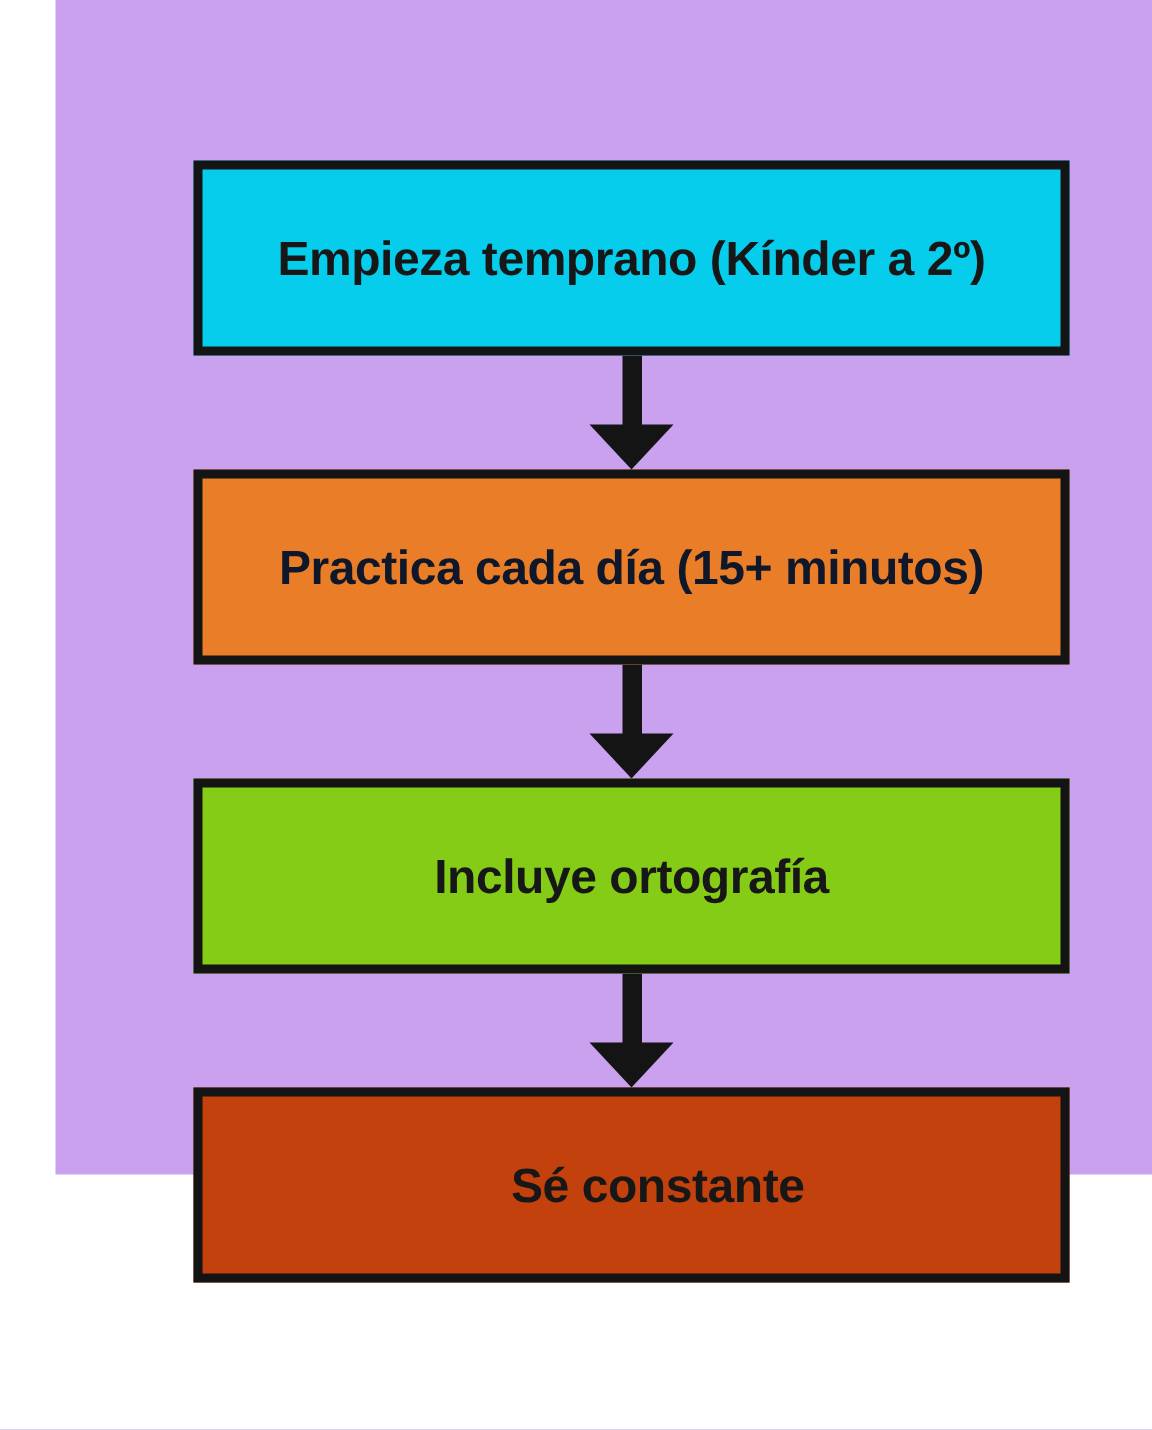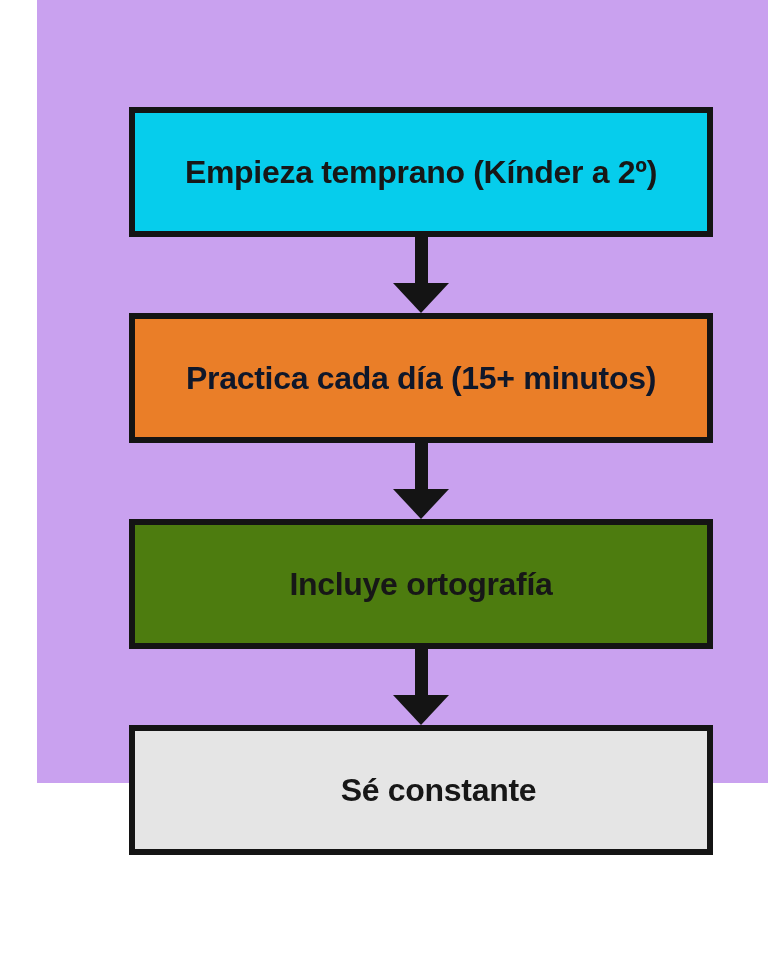--- a/index.html
+++ b/index.html
@@ -85,27 +85,27 @@
 
     <div class="step" style="background-color: rgb(234, 126, 40); border-color: rgb(20, 20, 20);">
       <span class="step-label" style="color: #0f172a;">Practica cada día (15+ minutos)</span>
     </div>
 
     <div class="arrow">
       <div class="arrow-stem" style="background-color: rgb(20, 20, 20);"></div>
       <div class="arrow-head" style="border-top-color: rgb(20, 20, 20);"></div>
     </div>
 
-    <div class="step" style="background-color: #4d7c0f; border-color: rgb(20, 20, 20);">
+    <div class="step" style="background-color: #84cc16; border-color: rgb(20, 20, 20);">
       <span class="step-label" style="color: rgb(23, 23, 23);">Incluye ortografía</span>
     </div>
 
     <div class="arrow">
       <div class="arrow-stem" style="background-color: rgb(20, 20, 20);"></div>
       <div class="arrow-head" style="border-top-color: rgb(20, 20, 20);"></div>
     </div>
 
-    <div class="step" style="background-color: #e5e5e5; border-color: rgb(20, 20, 20); padding-left: 35px;">
+    <div class="step" style="background-color: #c2410c; border-color: rgb(20, 20, 20); padding-left: 35px;">
       <span class="step-label" style="color: rgb(23, 23, 23);">Sé constante</span>
     </div>
 
   </div>
 </div>
 
 </body></html>

